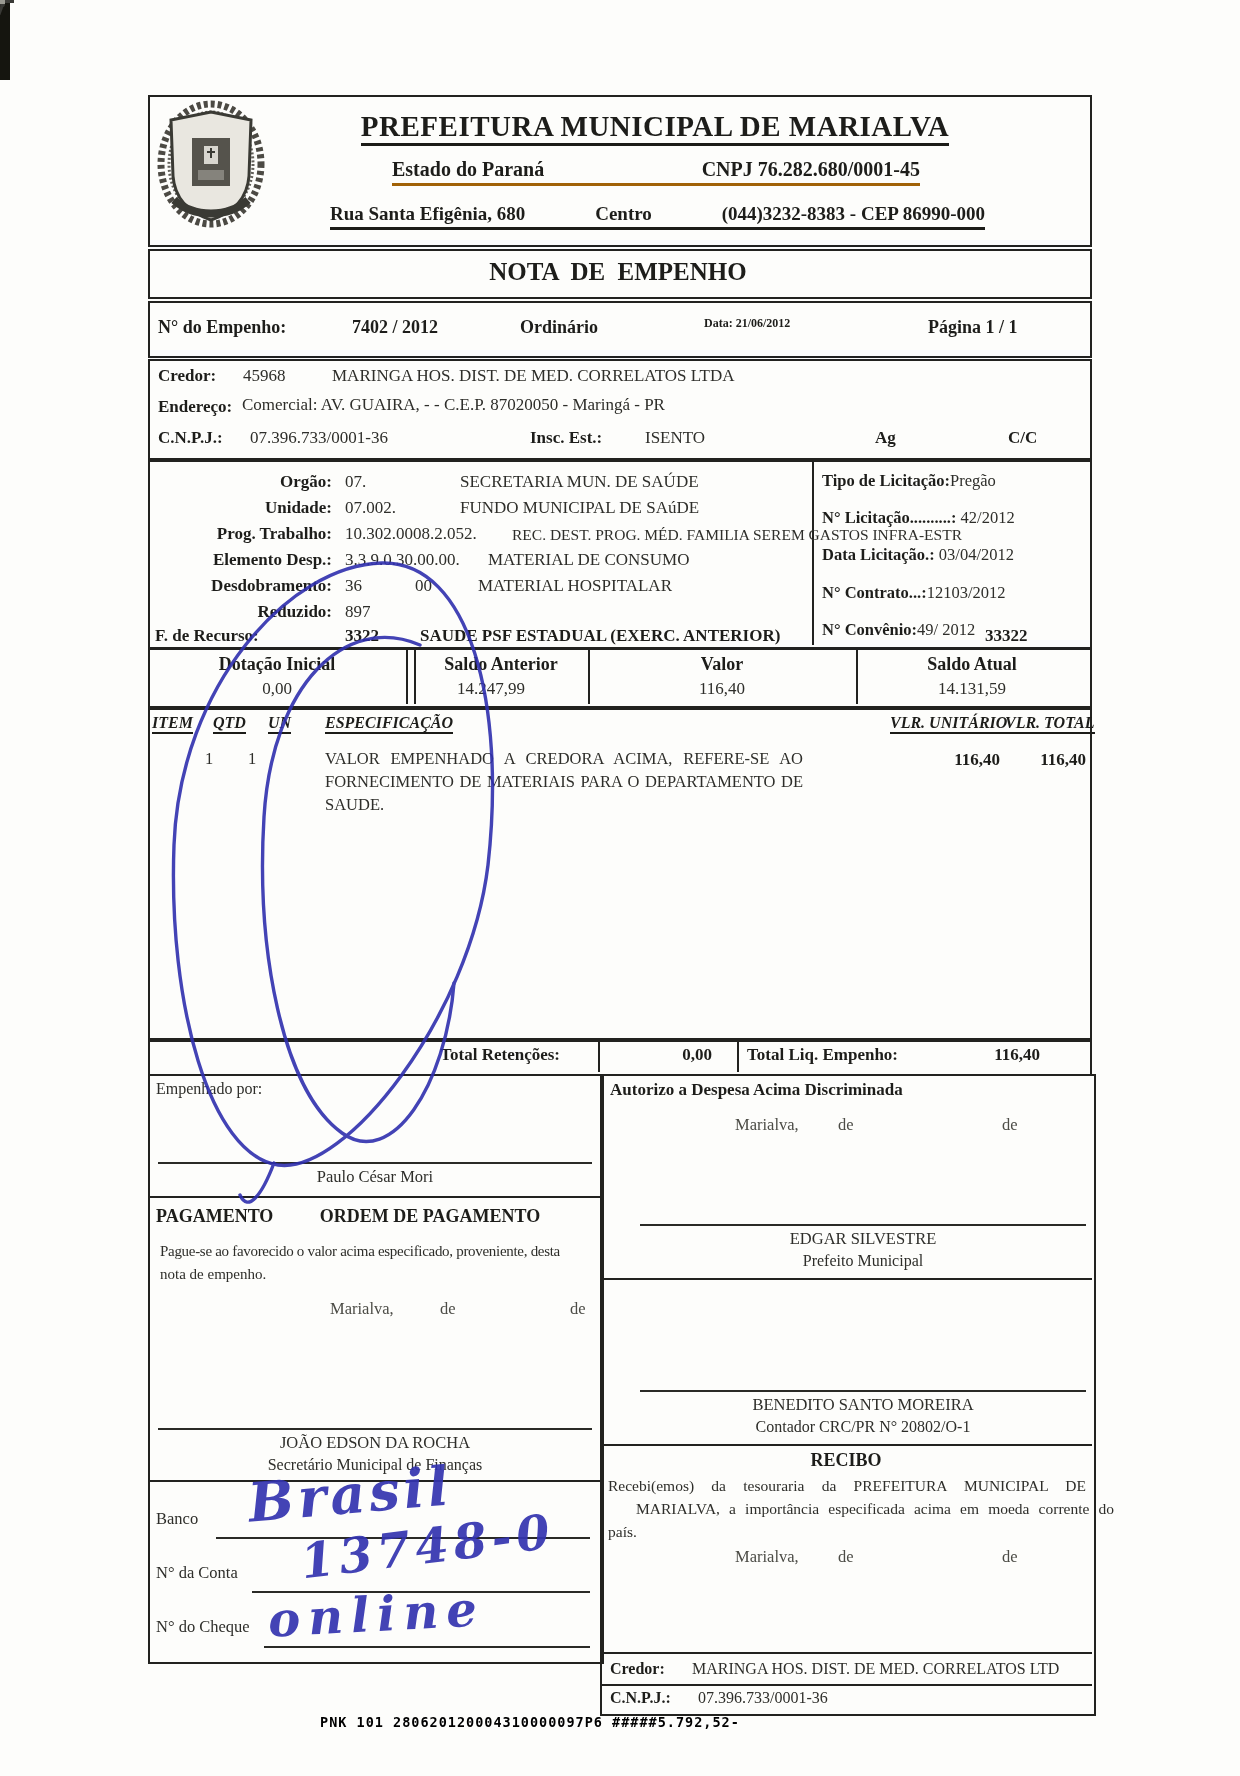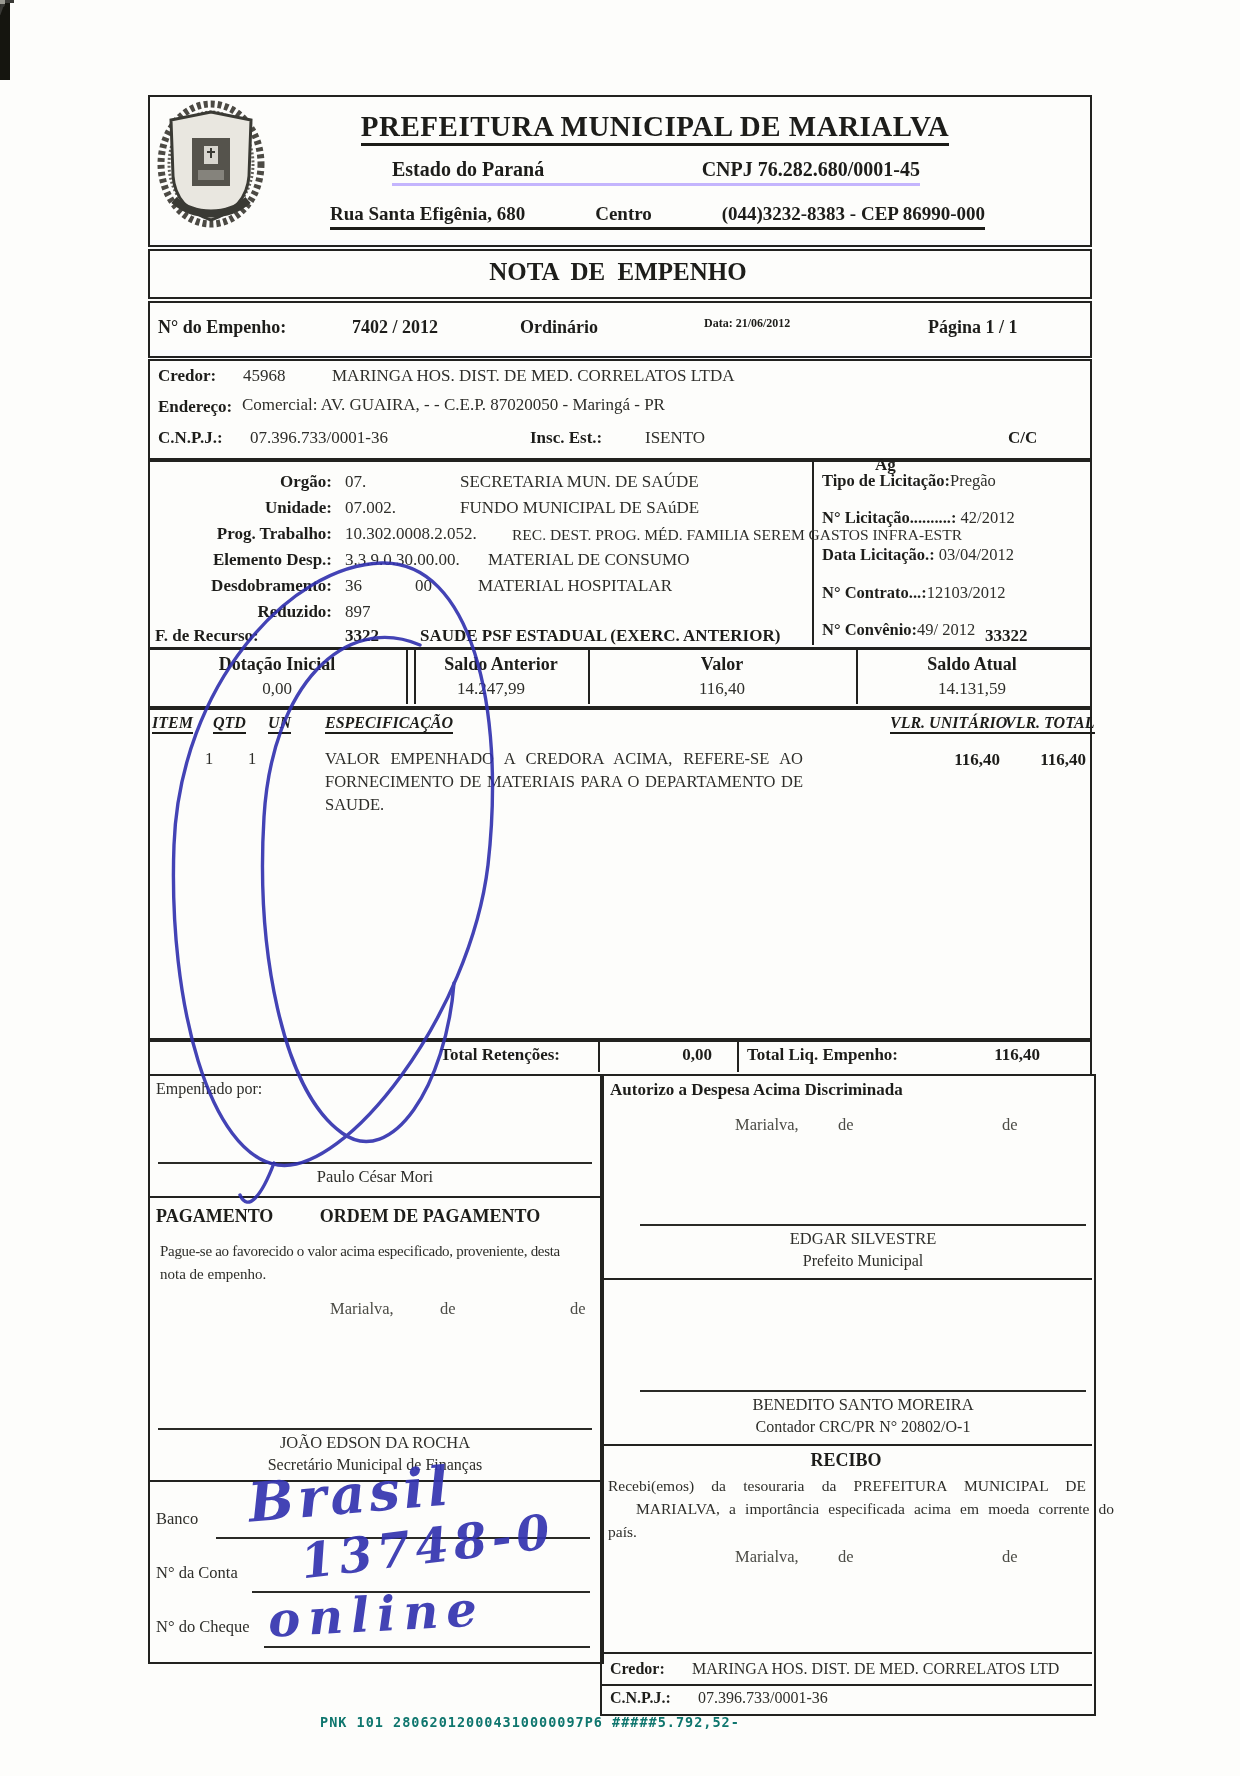--- a/index.html
+++ b/index.html
@@ -13,21 +13,21 @@
   .sig{position:absolute;border-top:2px solid #2a2a26;}
   .c{text-align:center;}
   .r{text-align:right;}
   .it{font-style:italic;}
   .u{border-bottom:2px solid #1c1c18;padding-bottom:1px;}
   .jst{white-space:normal;text-align:justify;-moz-text-align-last:justify;text-align-last:justify;}
   .hw{position:absolute;font-family:"DejaVu Serif",serif;font-style:italic;font-weight:bold;
       color:#3434b0;white-space:nowrap;opacity:.92;}
   .mark{position:absolute;background:#3a3a36;}
   .footer-code{position:absolute;font-family:"DejaVu Sans Mono",monospace;font-weight:bold;
-      color:#0f766e;font-size:13.5px;letter-spacing:1px;white-space:nowrap;}
+      color:#000000;font-size:13.5px;letter-spacing:1px;white-space:nowrap;}
 </style>
 </head>
 <body>
 
 <div id="page">
 
   <div class="mark" style="left:0;top:28;width:10px;height:80px;background:#15150f;"></div>
   <div class="mark" style="left:44;top:60;width:5px;height:7px;border-radius:50%;"></div>
   <div class="mark" style="left:342;top:82;width:5px;height:5px;border-radius:50%;"></div>
   <div class="mark" style="left:390;top:89;width:14px;height:3px;"></div>
@@ -47,21 +47,21 @@
     <rect x="50" y="46" width="14" height="18" fill="#d8d6cf"></rect>
     <path d="M53 52 h8 M57 48 v10" stroke="#3a3a34" stroke-width="2"></path>
     <rect x="44" y="70" width="26" height="10" fill="#85837c"></rect>
     <path d="M20 100 C40 118 74 118 94 100" fill="none" stroke="#3a3a34" stroke-width="8"></path>
   </svg>
 
   <div class="t" style="left:310px;top:110px;width:690px;text-align:center;font-size:29px;letter-spacing:.5px;">
     <span class="b u" style="border-bottom-width:3px;">PREFEITURA MUNICIPAL DE MARIALVA</span>
   </div>
 
-  <div style="position:absolute;left:392px;top:158px;width:528px;display:flex;justify-content:space-between;border-bottom:3px solid #c4b5fd;padding-bottom:2px;font-size:20px;">
+  <div style="position:absolute;left:392px;top:158px;width:528px;display:flex;justify-content:space-between;border-bottom:3px solid #a16207;padding-bottom:2px;font-size:20px;">
     <span class="b">Estado do Paraná</span>
     <span class="b">CNPJ 76.282.680/0001-45</span>
   </div>
 
   <div style="position:absolute;left:330px;top:203px;width:655px;display:flex;justify-content:space-between;border-bottom:3px solid #1c1c18;padding-bottom:2px;font-size:19px;">
     <span class="b">Rua Santa Efigênia, 680</span>
     <span class="b">Centro</span>
     <span class="b">(044)3232-8383  -  CEP 86990-000</span>
   </div>
 
@@ -78,21 +78,21 @@
   <div class="box" style="left:148px;top:359px;width:940px;height:97px;"></div>
   <div class="t b" style="left:158px;top:366px;">Credor:</div>
   <div class="t" style="left:243px;top:366px;">45968</div>
   <div class="t" style="left:332px;top:366px;">MARINGA HOS. DIST. DE MED. CORRELATOS LTDA</div>
   <div class="t b" style="left:158px;top:397px;">Endereço:</div>
   <div class="t" style="left:242px;top:395px;">Comercial: AV. GUAIRA, - -  C.E.P. 87020050  -  Maringá  -  PR</div>
   <div class="t b" style="left:158px;top:428px;">C.N.P.J.:</div>
   <div class="t" style="left:250px;top:428px;">07.396.733/0001-36</div>
   <div class="t b" style="left:530px;top:428px;">Insc. Est.:</div>
   <div class="t" style="left:645px;top:428px;">ISENTO</div>
-  <div class="t b" style="left:875px;top:428px;margin-top:27px;">Ag</div>
+  <div class="t b" style="left:875px;top:428px;">Ag</div>
   <div class="t b" style="left:1008px;top:428px;">C/C</div>
 
   <div class="box" style="left:148px;top:460px;width:940px;height:185px;"></div>
   <div class="vl" style="left:812px;top:460px;height:185px;"></div>
 
   <div class="t b r" style="left:150px;top:472px;width:182px;">Orgão:</div>
   <div class="t" style="left:345px;top:472px;">07.</div>
   <div class="t" style="left:460px;top:472px;">SECRETARIA MUN. DE SAÚDE</div>
 
   <div class="t b r" style="left:150px;top:498px;width:182px;">Unidade:</div>

